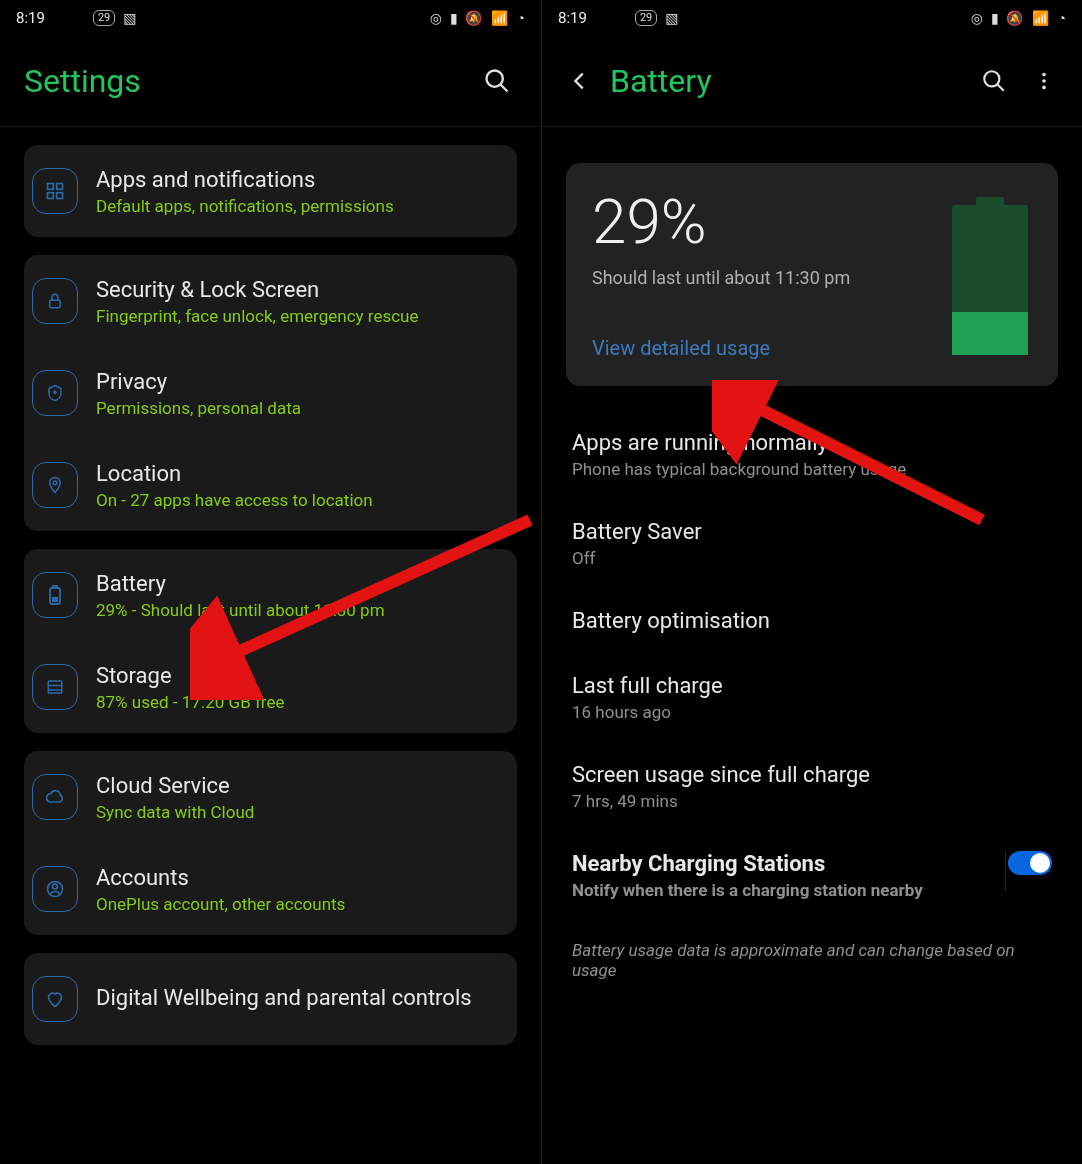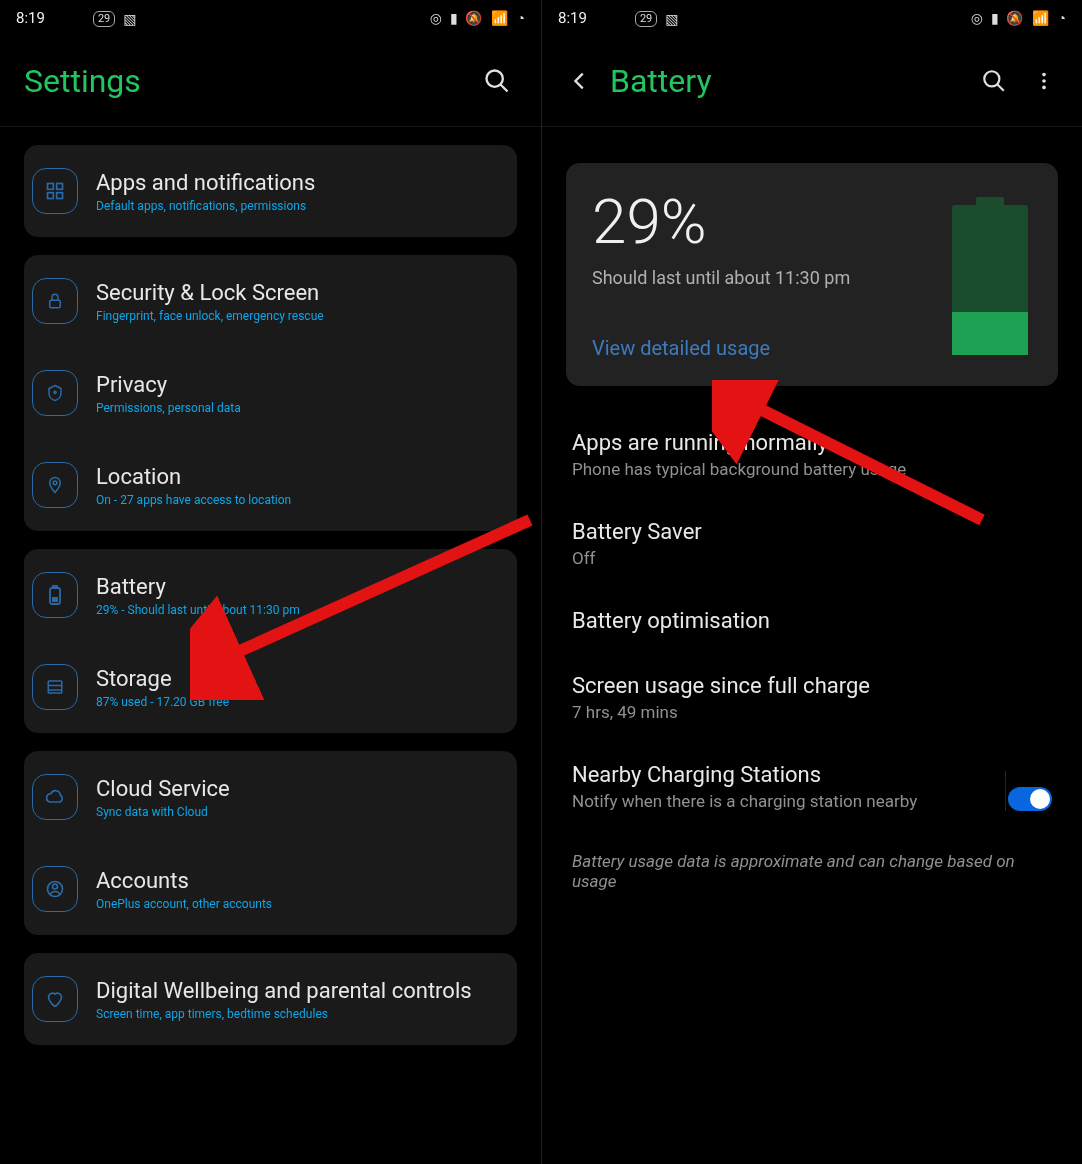--- a/index.html
+++ b/index.html
@@ -23,21 +23,21 @@
   .screen + .screen { border-left: 1px solid #222; }
   .statusbar {
     height: 36px;
     display: flex;
     align-items: center;
     justify-content: space-between;
     padding: 0 16px;
     font-size: 15px;
     color: #f0f0f0;
   }
-  .statusbar .sb-left, .statusbar .sb-right { display: flex; align-items: flex-end; gap: 8px; }
+  .statusbar .sb-left, .statusbar .sb-right { display: flex; align-items: center; gap: 8px; }
   .sb-badge {
     border: 1.5px solid #aaa; border-radius: 6px; font-size: 11px;
     padding: 0 4px; line-height: 14px; color: #ddd; margin-left: 40px;
   }
   .sb-icon { font-size: 14px; color: #ddd; display:inline-flex; }
   .appbar {
     height: 90px;
     display: flex;
     align-items: center;
     padding: 0 24px;
@@ -76,22 +76,22 @@
     display: flex; align-items:center; justify-content:center;
     flex-shrink: 0;
     color: #2a6aa8;
   }
   .row-text .row-title {
     font-size: 22px;
     color: #e8e8e8;
     margin-bottom: 4px;
   }
   .row-text .row-sub {
-    font-size: 12px;
-    color: #0ea5e9;
+    font-size: 17px;
+    color: #84cc16;
   }
   
   .battery-card {
     background: #222;
     border-radius: 14px;
     margin: 36px 24px 0 24px;
     padding: 28px 26px 26px 26px;
     position: relative;
   }
   .battery-pct {
@@ -131,21 +131,21 @@
   .battery-fill {
     position: absolute; bottom: 0; left: 0; right: 0;
     height: 29%;
     background: #1fa153;
   }
   .prefs { padding: 0 30px; }
   .pref-item { padding: 20px 0; }
   .pref-title { font-size: 22px; color: #e8e8e8; }
   .pref-sub { font-size: 17px; color: #909090; margin-top: 4px; }
   .pref-item.with-toggle {
-    display: flex; align-items: flex-end; gap: 2px;
+    display: flex; align-items: flex-start; gap: 2px; font-weight: bold;
   }
   .pref-item.with-toggle .pref-body { flex: 1; }
   .vdiv { width: 1px; height: 40px; background: rgba(255,255,255,0.15); }
   .toggle {
     width: 44px; height: 24px;
     background: #0a66e0;
     border-radius: 12px;
     position: relative;
     flex-shrink: 0;
   }
@@ -310,21 +310,20 @@
 
     <div class="card" style="margin-bottom:10px">
       <div class="row">
         <div class="row-icon">
           <svg width="20" height="18" viewBox="0 0 24 22" fill="none" stroke="currentColor" stroke-width="2">
               <path d="M12 20s-8-5-8-12a5 5 0 0 1 8-3 5 5 0 0 1 8 3c0 7-8 12-8 12z"></path>
             </svg>
         </div>
         <div class="row-text">
           <div class="row-title">Digital Wellbeing and parental controls</div>
-          <div class="row-sub">Screen time, app timers, bedtime schedules</div>
         </div>
       </div>
     </div>
 
   </div>
 
   <svg class="arrow-svg" style="left:190px; top:500px;" width="350" height="200">
     <defs>
         <marker id="ah1" markerWidth="12" markerHeight="12" refX="2" refY="5" orient="auto">
           <polygon points="0,0 10,5 0,10" fill="#e31313"></polygon>
@@ -388,20 +387,24 @@
       <div class="pref-sub">Phone has typical background battery usage</div>
     </div>
     <div class="pref-item">
       <div class="pref-title">Battery Saver</div>
       <div class="pref-sub">Off</div>
     </div>
     <div class="pref-item">
       <div class="pref-title">Battery optimisation</div>
     </div>
     <div class="pref-item">
+      <div class="pref-title">Last full charge</div>
+      <div class="pref-sub">16 hours ago</div>
+    </div>
+    <div class="pref-item">
       <div class="pref-title">Screen usage since full charge</div>
       <div class="pref-sub">7 hrs, 49 mins</div>
     </div>
     <div class="pref-item with-toggle">
       <div class="pref-body">
         <div class="pref-title">Nearby Charging Stations</div>
         <div class="pref-sub">Notify when there is a charging station nearby</div>
       </div>
       <div class="vdiv"></div>
       <div class="toggle"></div>

